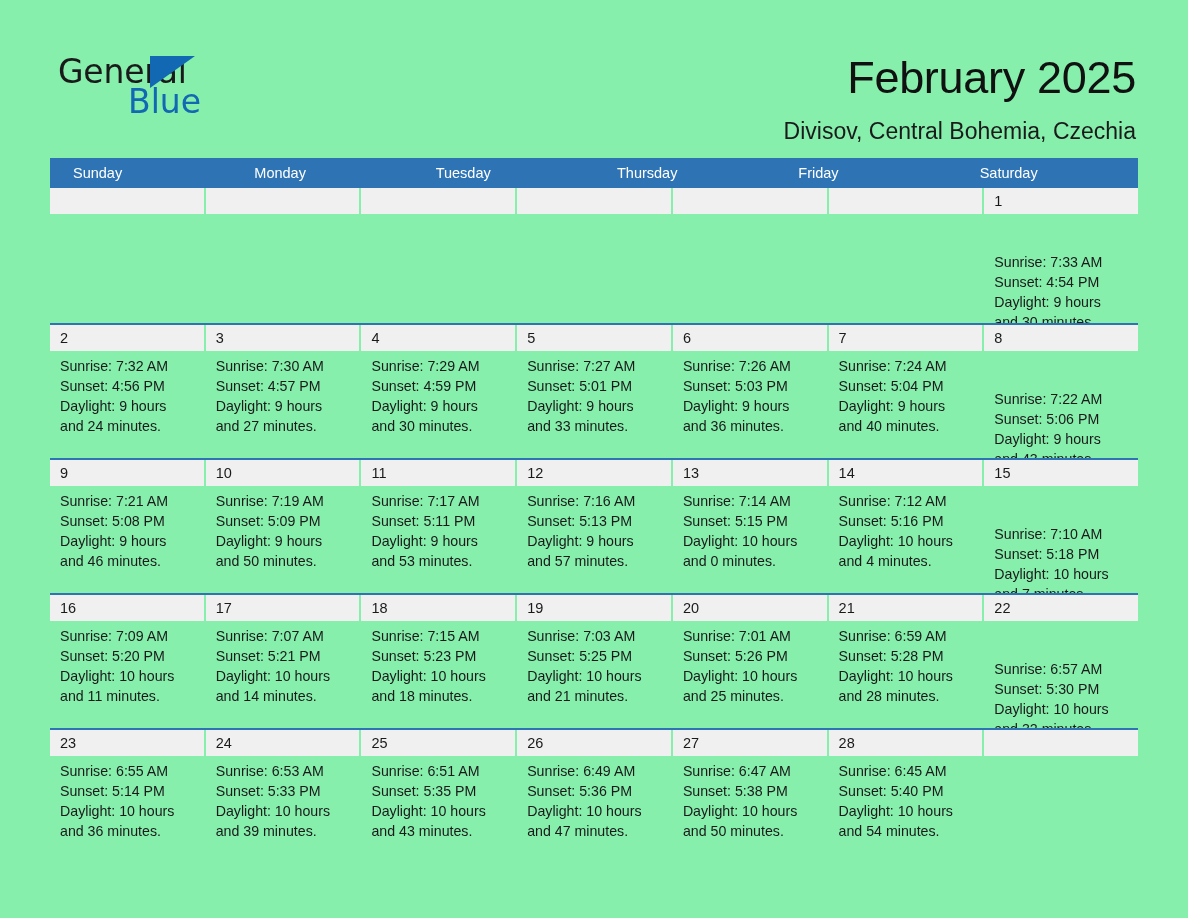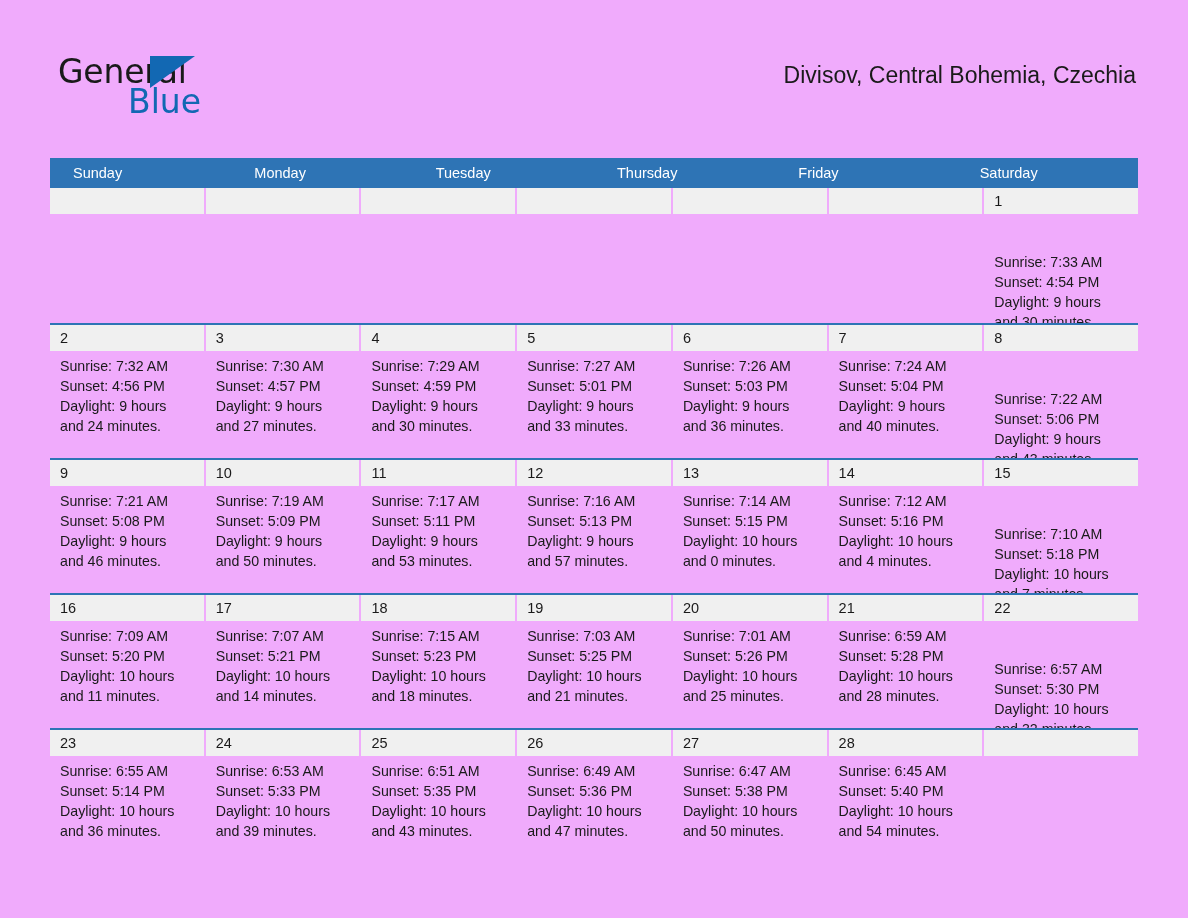--- a/index.html
+++ b/index.html
@@ -7,21 +7,21 @@
     width: 1188px;
     height: 918px;
     background: #ffffff;
     font-family: "Liberation Sans", sans-serif;
     -webkit-font-smoothing: antialiased;
   }
   .page {
     position: relative;
     width: 1188px;
     height: 918px;
-    background: #f0abfc;
+    background: #86efac;
   }
 
   
   .header {
     position: absolute;
     top: 0; left: 0;
     width: 1188px;
     height: 158px;
   }
   .logo {
@@ -154,20 +154,21 @@
 
   <div class="header">
 
     <div class="logo">
       <span class="logo-general">General</span>
       <span class="logo-tri"></span>
       <span class="logo-blue">Blue</span>
     </div>
 
     <div class="title-block">
+      <div class="month-title">February 2025</div>
       <div class="location">Divisov, Central Bohemia, Czechia</div>
     </div>
 
   </div>
 
   <div class="calendar">
     <div class="cal-header" id="weekday-header-row">
         <div class="hcell">Sunday</div>
         <div class="hcell">Monday</div>
         <div class="hcell">Tuesday</div>

